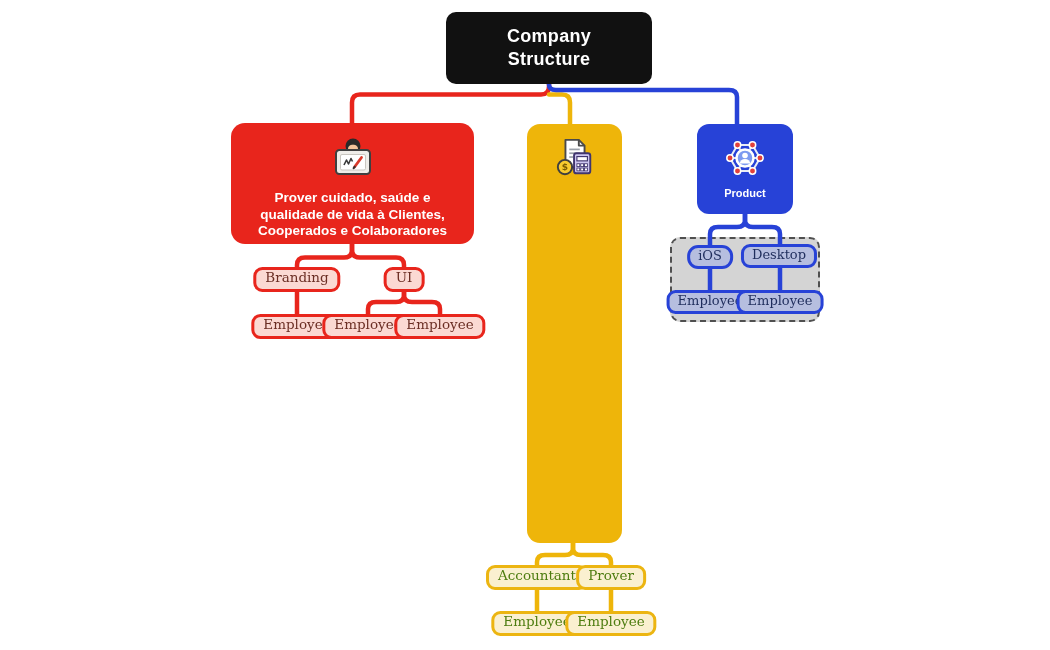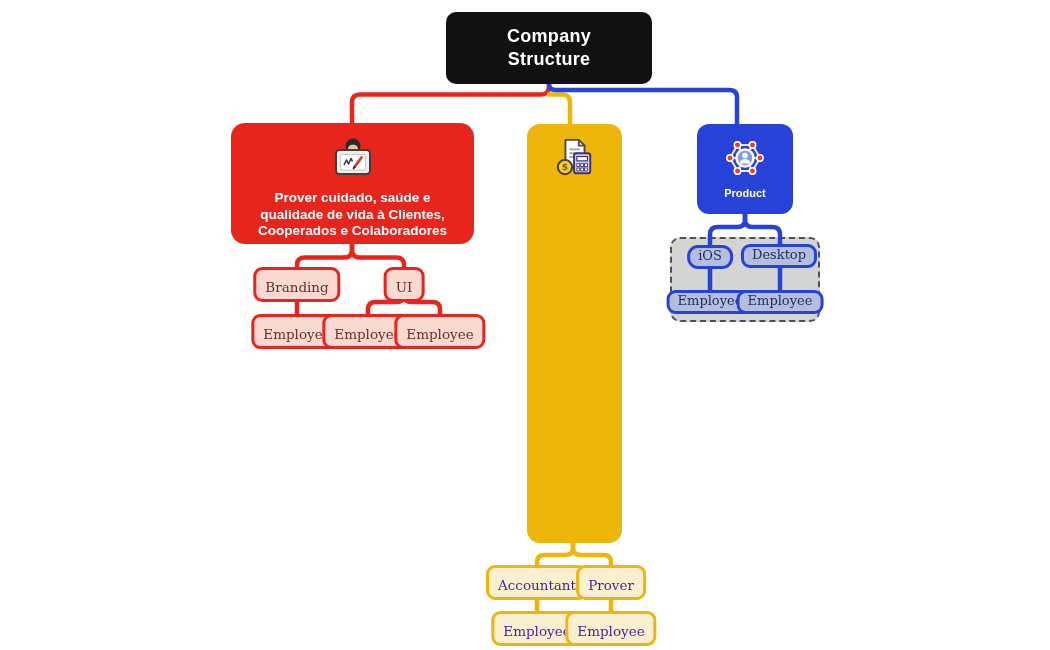--- a/index.html
+++ b/index.html
@@ -25,24 +25,24 @@
   .care-node .label{margin-top:13px;}
   .strategy-node{left:527px;top:124px;width:95px;height:419px;background:#eeb50a;border-radius:13px;
              color:#2e2e2e;font-weight:bold;font-size:13px;line-height:15.8px;padding-top:13px;}
   .strategy-node .label{margin-top:9px;}
   .product-node{left:697px;top:124px;width:96px;height:90px;background:#2742d7;border-radius:12px;
              color:#ffffff;font-weight:bold;font-size:11px;padding-top:10px;}
   .product-node .label{margin-top:5px;}
 
   
   .chip{position:absolute;transform:translateX(-50%);font-family:"DejaVu Serif",serif;
-        font-size:13.5px;line-height:1.15;padding:10px 9px 3px;border-radius:9px;border:3px solid;
+        font-size:13.5px;line-height:1.15;padding:0 9px 3px;border-radius:9px;border:3px solid;
         white-space:nowrap;z-index:4;box-sizing:border-box;}
   .chip.red{background:#fbd9d3;border-color:#e8251c;color:#6b2e24;}
-  .chip.yellow{background:#faf0d0;border-color:#ecb511;color:#4c1d95;}
+  .chip.yellow{background:#faf0d0;border-color:#ecb511;color:#4d7c0f;}
   .chip.blue{background:#b6bedf;border-color:#2742d7;color:#1f2d5c;font-size:13px;padding:1px 8px 2px;}
 
   .icon{display:block;}
 </style>
 </head>
 <body>
 
 <div class="canvas">
 
   <div class="group-box"></div>

